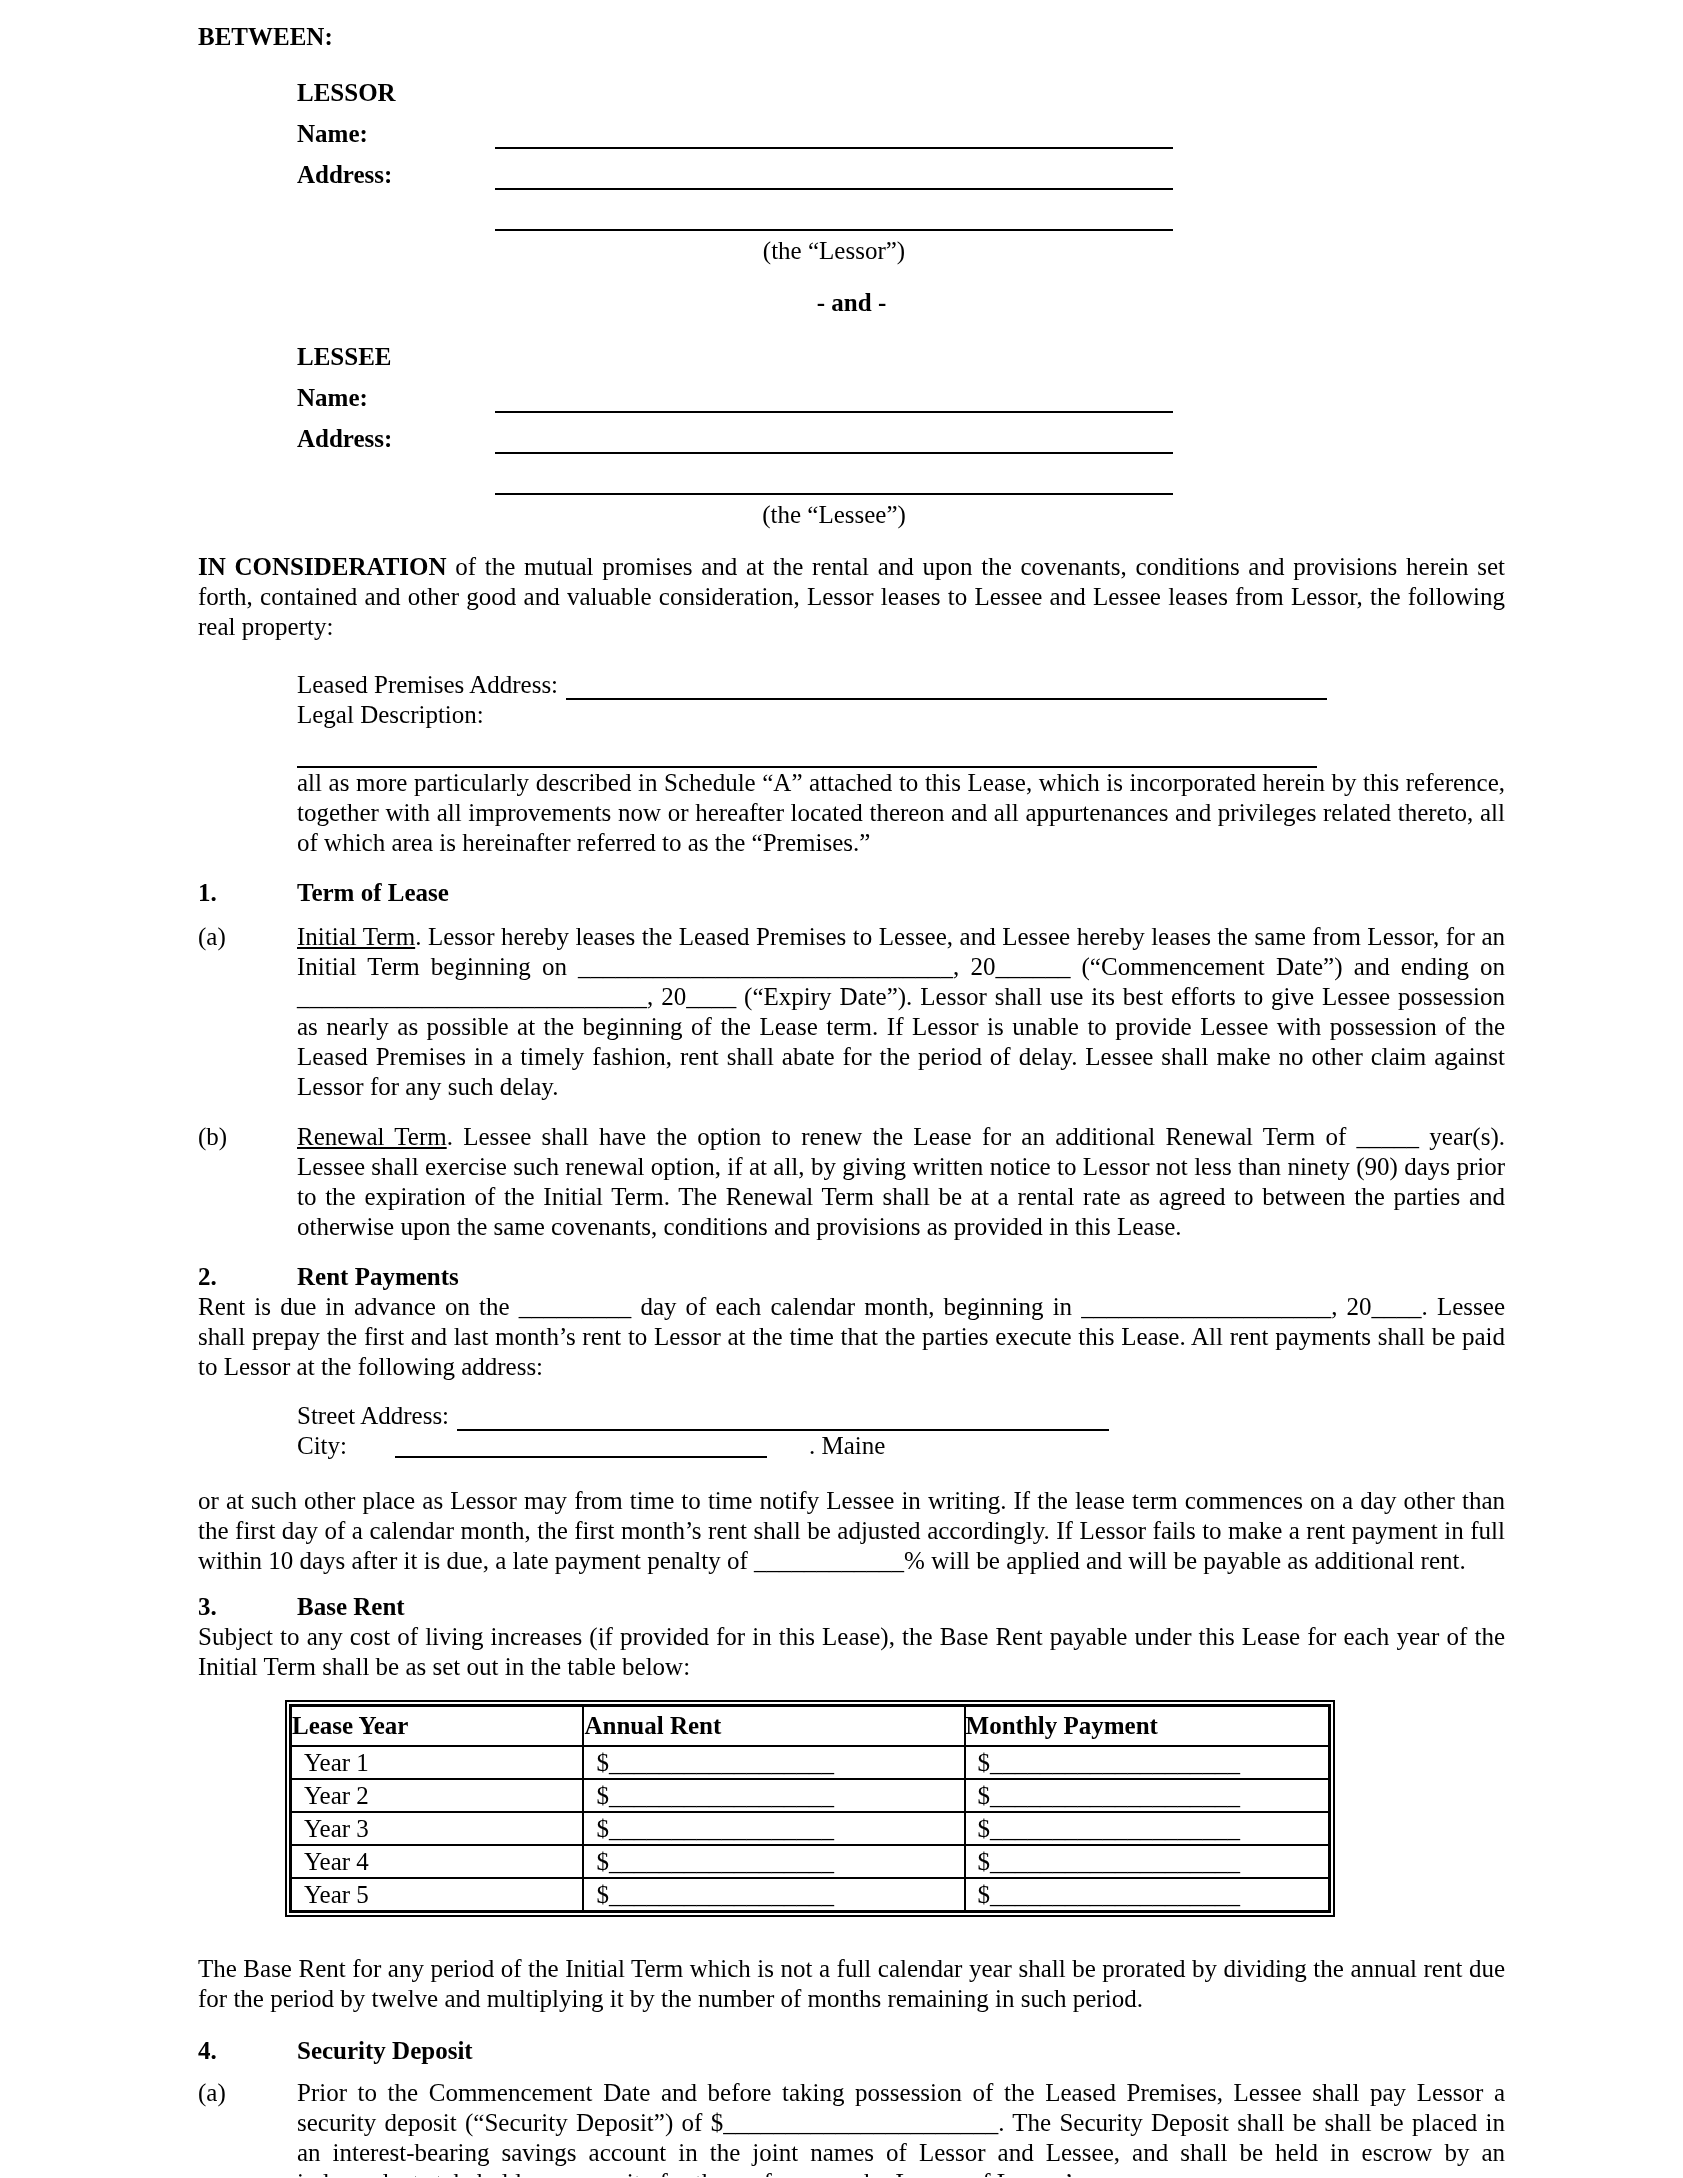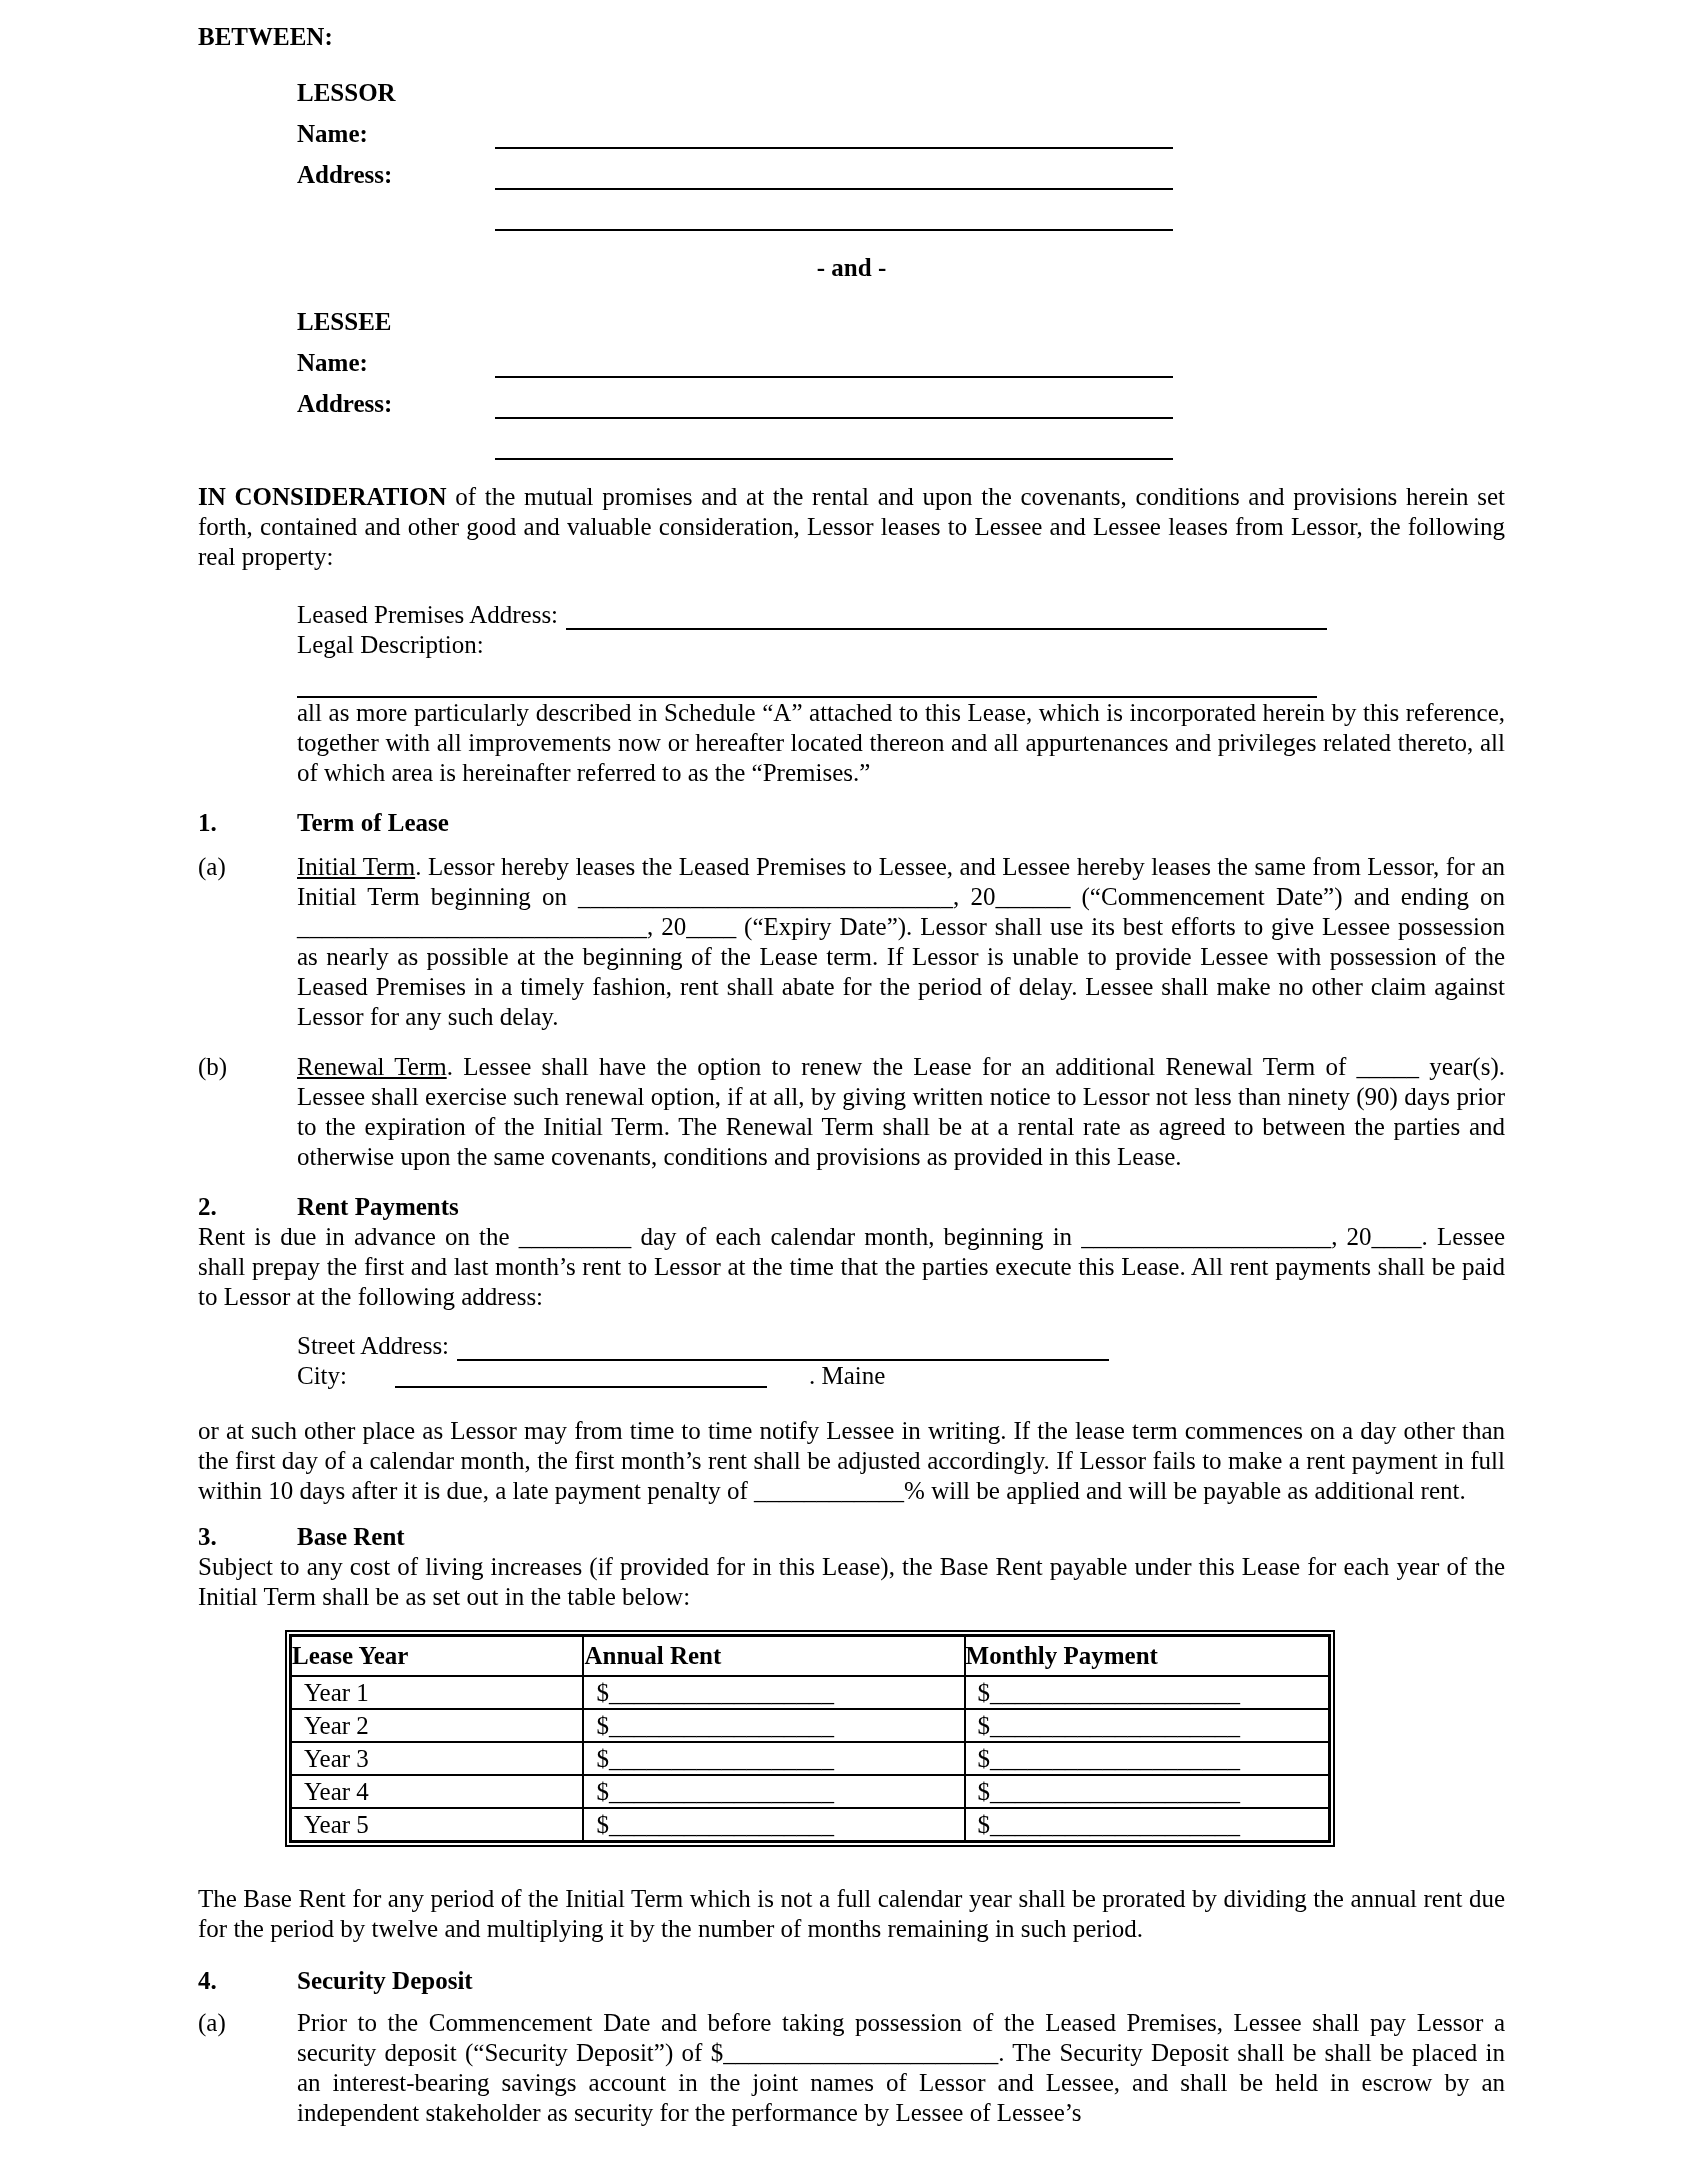--- a/index.html
+++ b/index.html
@@ -85,20 +85,24 @@
       <div class="fline"></div>
     </div>
     <div class="frow indent">
       <div class="flabel">Address:</div>
       <div class="fline"></div>
     </div>
     <div class="frow indent">
       <div class="flabel-empty"></div>
       <div class="fline"></div>
     </div>
+    <div class="desig-row indent">
+      <div class="desig-spacer"></div>
+      <div class="desig">(the “Lessor”)</div>
+    </div>
   </div>
 
   <div class="and-sep">- and -</div>
 
   
   <div class="party-block">
     <div class="party-heading indent" style="margin-top:0;">LESSEE</div>
     <div class="frow indent">
       <div class="flabel">Name:</div>
       <div class="fline"></div>
@@ -106,20 +110,21 @@
     <div class="frow indent">
       <div class="flabel">Address:</div>
       <div class="fline"></div>
     </div>
     <div class="frow indent">
       <div class="flabel-empty"></div>
       <div class="fline"></div>
     </div>
     <div class="desig-row indent">
       <div class="desig-spacer"></div>
+      <div class="desig">(the “Lessee”)</div>
     </div>
   </div>
 
   
   <div class="consideration jp"><span class="b">IN CONSIDERATION</span><span> of the mutual promises and at the rental and upon the covenants, conditions and provisions herein set forth, contained and other good and valuable consideration, Lessor leases to Lessee and Lessee leases from Lessor, the following real property:</span></div>
 
   
   <div class="premises-block">
     <div class="prow">
       <div class="plabel">Leased Premises Address:</div>

